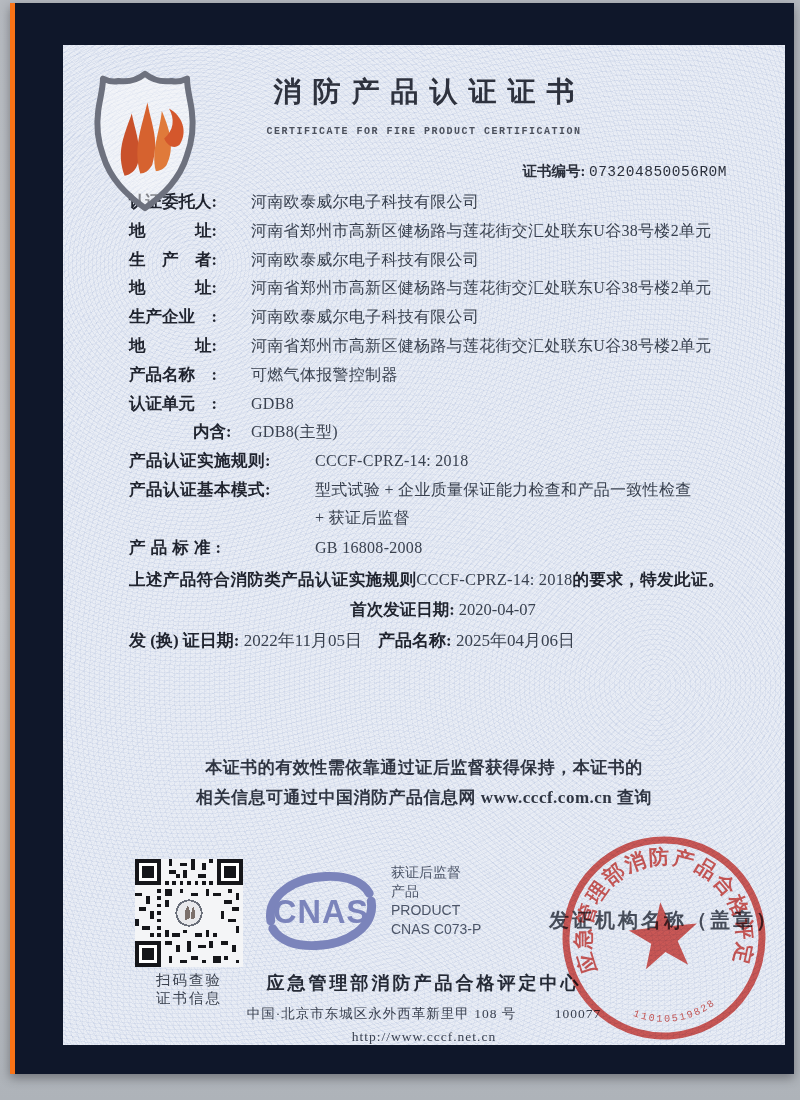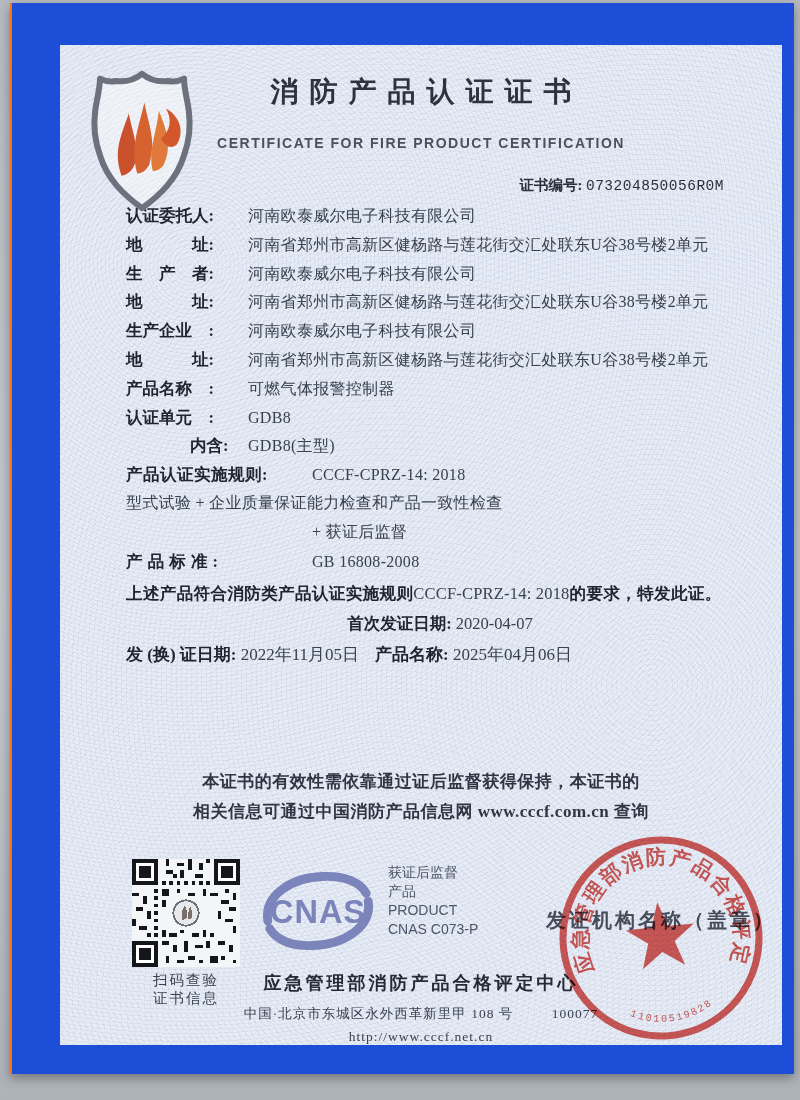--- a/index.html
+++ b/index.html
@@ -4,44 +4,44 @@
 <style>
   html,body{margin:0;padding:0;}
   body{
     width:800px;height:1100px;position:relative;overflow:hidden;
     background:linear-gradient(180deg,#b6bac0 0%,#c3c7cc 55%,#aeb3b9 100%);
     font-family:"Liberation Serif","DejaVu Serif",serif;
     -webkit-font-smoothing:antialiased;
   }
   .paper{
     position:absolute;left:10px;top:3px;right:6px;bottom:26px;
-    background:#1d4ed8;
-    border-left:2px solid #f97316;
+    background:#0f172a;
+    border-left:5px solid #f97316;
     box-shadow:0 4px 10px rgba(40,40,45,.45);
   }
   
   .cert{
     position:absolute;left:48px;top:42px;width:722px;height:1000px;
     background-color:#e9edf5;
     background-image:
       repeating-radial-gradient(circle at 18% 22%, rgba(110,135,190,.10) 0 1px, rgba(0,0,0,0) 1px 4px),
       repeating-radial-gradient(circle at 82% 64%, rgba(110,135,190,.09) 0 1px, rgba(0,0,0,0) 1px 5px),
       repeating-radial-gradient(circle at 45% 95%, rgba(110,135,190,.07) 0 1px, rgba(0,0,0,0) 1px 6px),
       repeating-linear-gradient(38deg, rgba(120,145,195,.05) 0 1px, rgba(0,0,0,0) 1px 3px);
     color:#2d3240;
   }
   .logo{position:absolute;left:22px;top:12px;width:120px;height:168px;}
   .head{text-align:center;padding-top:28px;}
   .title{
     font-size:28px;font-weight:700;letter-spacing:11px;color:#2e323e;
     text-indent:11px;
   }
   .subtitle{
-    margin-top:24px;font-size:14px;letter-spacing:1.5px;color:#4b505c;
-    font-family:Liberation Sans, sans-serif;font-weight:600;
+    margin-top:15px;font-size:10px;letter-spacing:1.5px;color:#4b505c;
+    font-family:Liberation Mono, monospace;font-weight:600;
   }
   .certno{
     margin-top:25px;text-align:right;padding-right:58px;
     font-size:14.5px;font-weight:700;color:#2b303c;
   }
   .certno .val{font-weight:400;font-family:"Liberation Mono","DejaVu Sans Mono",monospace;letter-spacing:.5px;}
   .rows{margin:10px 0 0 66px;width:620px;}
   .row{display:flex;align-items:baseline;height:28.8px;white-space:nowrap;}
   .row .lbl{font-weight:700;font-size:16.5px;color:#20242f;flex:0 0 122px;white-space:pre;}
   .row .val{font-size:16px;color:#39414f;letter-spacing:.3px;}
@@ -151,20 +151,21 @@
         </div>
       <div class="row indent">
           <span class="lbl">内含:</span>
           <span class="val">GDB8(主型)</span>
         </div>
       <div class="row wide">
           <span class="lbl">产品认证实施规则:</span>
           <span class="val">CCCF-CPRZ-14: 2018</span>
         </div>
       <div class="row wide">
+          <span class="lbl">产品认证基本模式:</span>
           <span class="val">型式试验 + 企业质量保证能力检查和产品一致性检查</span>
         </div>
       <div class="row cont">
           <span class="val">+ 获证后监督</span>
         </div>
       <div class="row wide">
           <span class="lbl">产 品 标 准 :</span>
           <span class="val">GB 16808-2008</span>
         </div>
     </div>

